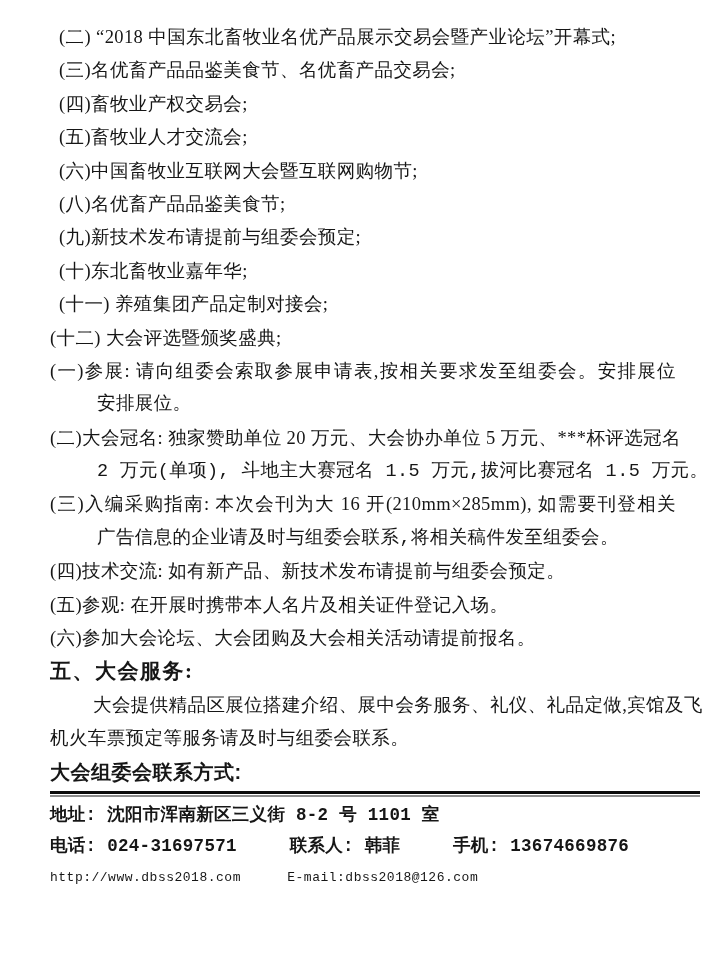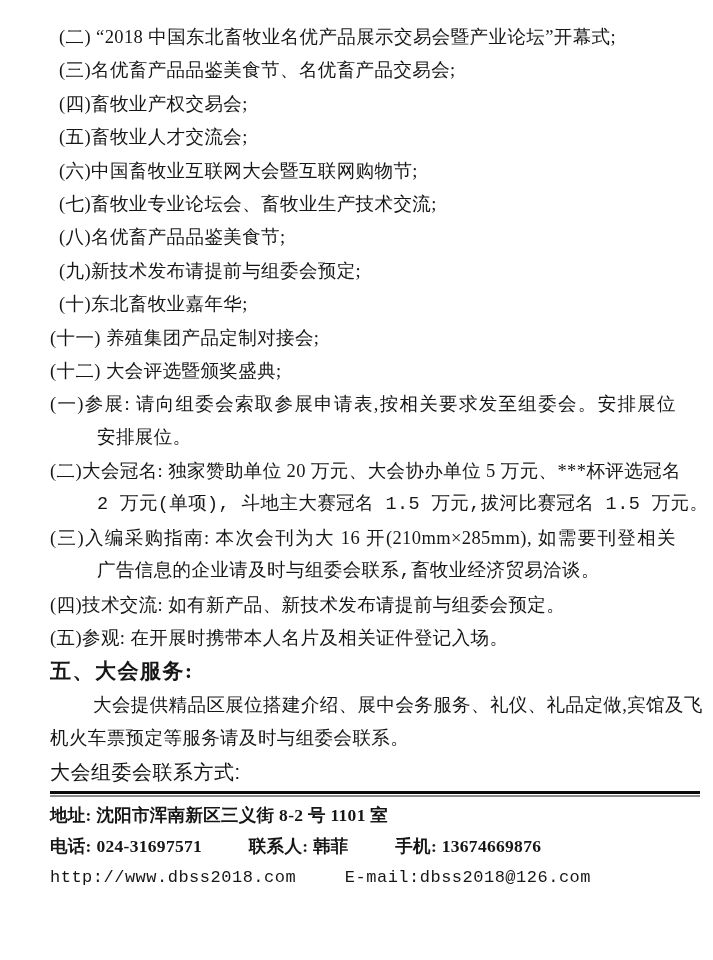--- a/index.html
+++ b/index.html
@@ -17,69 +17,69 @@
   #agenda .line:nth-child(-n+9){padding-left:9px;}
   .cont{padding-left:47px;font-family:Liberation Mono, monospace;}
   .fill{text-align:justify;text-align-last:justify;}
   .heading{
     font-size:21px;font-weight:bold;line-height:33.4px;height:33.4px;
     letter-spacing:1.5px;white-space:nowrap;
   }
   .pindent{padding-left:43px;}
   .contact-heading{
     font-family:"Liberation Sans","DejaVu Sans",sans-serif;
-    font-size:20px;font-weight:normal;line-height:33.4px;height:33.4px;
+    font-size:20px;font-weight:bold;line-height:33.4px;height:33.4px;
     letter-spacing:0.5px;white-space:nowrap;
   }
   .rule{margin:2px -24px 3px 0;}
   .rule-thick{height:3px;background:#0a0a0a;}
   .rule-thin{height:1.5px;background:#8a8a8a;margin-top:1.5px;}
   .fline{
-    font-family:Liberation Serif, serif;
+    font-family:Liberation Mono, monospace;
     font-weight:bold;font-size:17.5px;line-height:31px;height:31px;
     white-space:nowrap;letter-spacing:0.3px;
   }
   .fline .seg{margin-right:42px;}
   .fline .seg:last-child{margin-right:0;}
   .fmono{
     font-family:"Liberation Mono","DejaVu Sans Mono",monospace;
-    font-weight:normal;font-size:17px;line-height:31px;height:31px;
+    font-weight:normal;font-size:13px;line-height:31px;height:31px;
     white-space:nowrap;letter-spacing:0.5px;
   }
   .fmono .seg{margin-right:38px;}
 </style>
 </head>
 <body>
 
 <div class="page">
 
   <div id="agenda">
       <div class="line">(二) “2018 中国东北畜牧业名优产品展示交易会暨产业论坛”开幕式;</div>
       <div class="line">(三)名优畜产品品鉴美食节、名优畜产品交易会;</div>
       <div class="line">(四)畜牧业产权交易会;</div>
       <div class="line">(五)畜牧业人才交流会;</div>
       <div class="line">(六)中国畜牧业互联网大会暨互联网购物节;</div>
-      <div class="line">(七)畜牧业专业论坛会、畜牧业生产技术交流;</div>
       <div class="line">(八)名优畜产品品鉴美食节;</div>
       <div class="line">(九)新技术发布请提前与组委会预定;</div>
       <div class="line">(十)东北畜牧业嘉年华;</div>
       <div class="line">(十一) 养殖集团产品定制对接会;</div>
       <div class="line">(十二) 大会评选暨颁奖盛典;</div>
     </div>
 
 
   <div id="sec4">
       <div class="line fill">(一)参展: 请向组委会索取参展申请表,按相关要求发至组委会。安排展位</div>
       <div class="line cont">安排展位。</div>
       <div class="line fill">(二)大会冠名: 独家赞助单位 20 万元、大会协办单位 5 万元、***杯评选冠名</div>
       <div class="line cont">2 万元(单项), 斗地主大赛冠名 1.5 万元,拔河比赛冠名 1.5 万元。</div>
       <div class="line fill">(三)入编采购指南: 本次会刊为大 16 开(210mm×285mm), 如需要刊登相关</div>
-      <div class="line cont">广告信息的企业请及时与组委会联系,畜牧业经济贸易洽谈。</div>
+      <div class="line cont">广告信息的企业请及时与组委会联系,将相关稿件发至组委会。</div>
       <div class="line">(四)技术交流: 如有新产品、新技术发布请提前与组委会预定。</div>
       <div class="line">(五)参观: 在开展时携带本人名片及相关证件登记入场。</div>
+      <div class="line">(六)参加大会论坛、大会团购及大会相关活动请提前报名。</div>
     </div>
 
   <div class="heading">五、大会服务:</div>
 
   <div id="sec5">
       <div class="line pindent fill">大会提供精品区展位搭建介绍、展中会务服务、礼仪、礼品定做,宾馆及飞</div>
       <div class="line">机火车票预定等服务请及时与组委会联系。</div>
     </div>
 
   <div class="contact-heading">大会组委会联系方式:</div>

